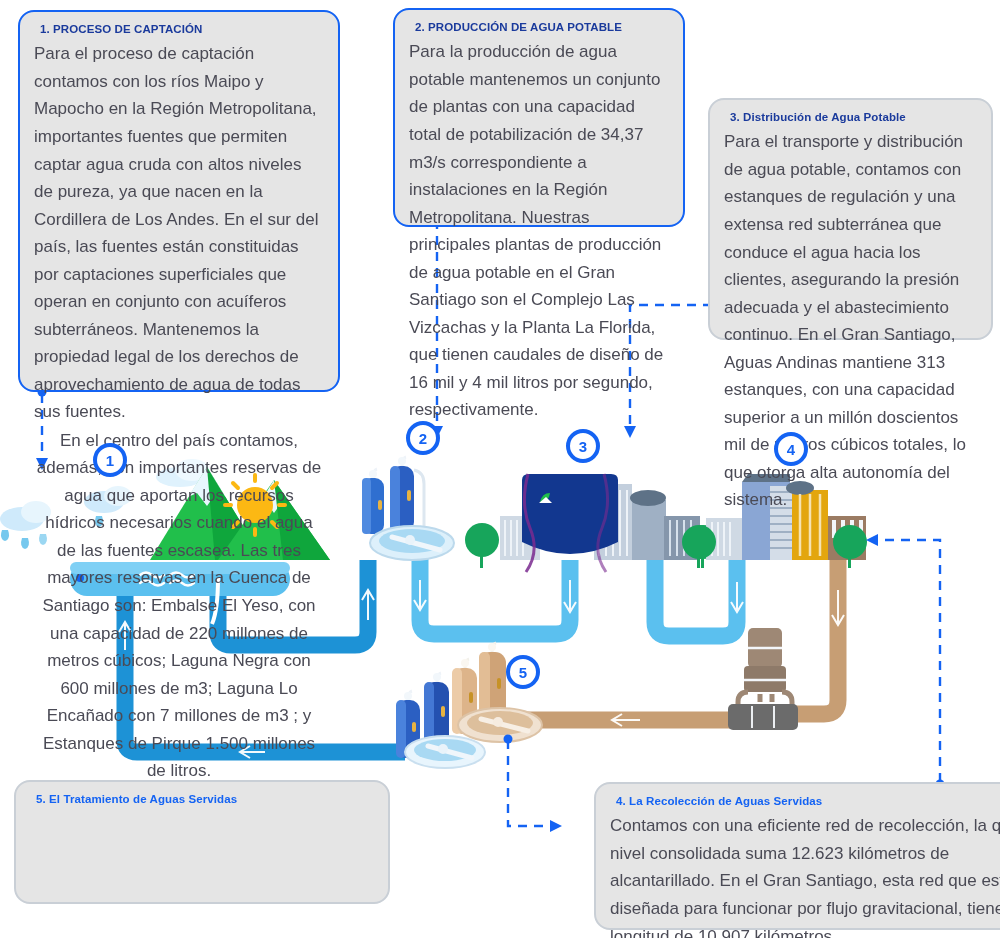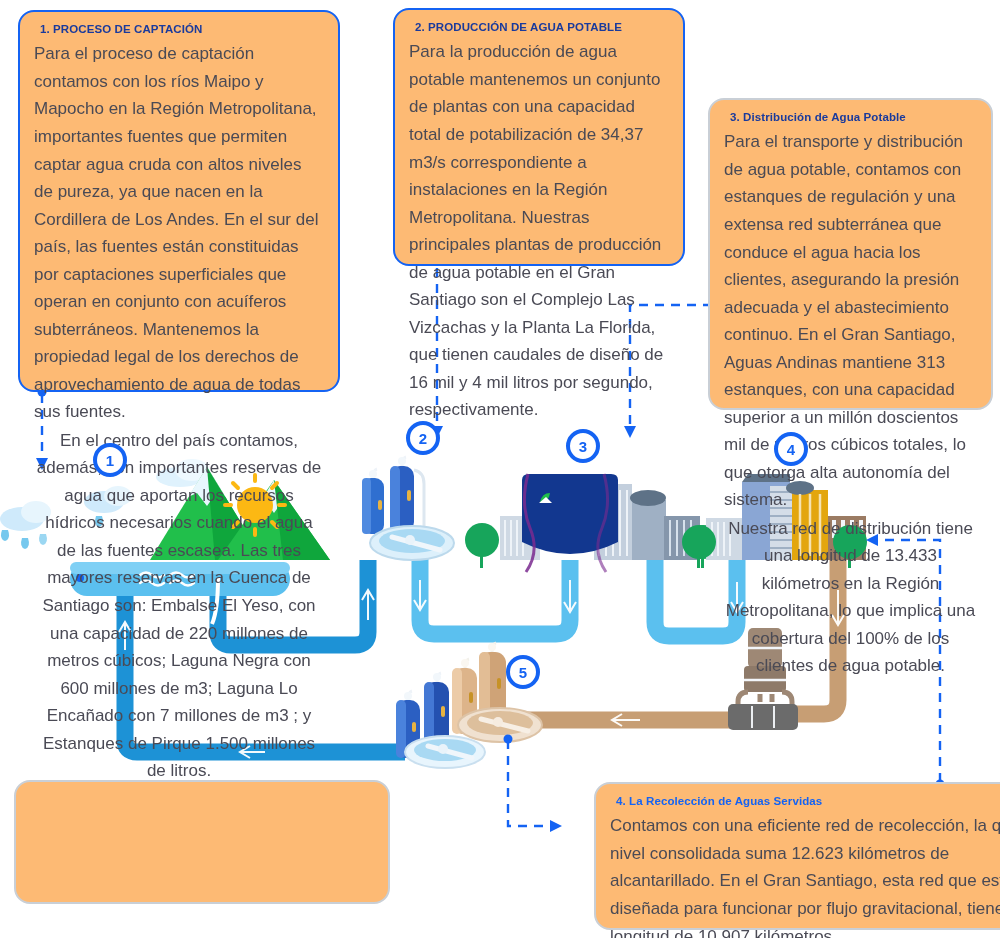--- a/index.html
+++ b/index.html
@@ -3,31 +3,31 @@
 <meta charset="utf-8">
 <style>
   html,body{margin:0;padding:0;background:#ffffff;}
   body{width:1000px;height:938px;position:relative;overflow:hidden;
        font-family:"Liberation Sans","DejaVu Sans",sans-serif;}
 
   .stage{position:absolute;left:0;top:0;width:1000px;height:938px;}
 
   
   .box{position:absolute;box-sizing:border-box;border-radius:16px;
-       background:#fdba74;padding:10px 14px 12px 14px;}
+       background:#e5e5e5;padding:10px 14px 12px 14px;}
   .box.blue{border:2px solid #1463f3;}
   .box.grey{border:2px solid #c9cfd6;}
   .box h3{margin:0 0 4px 6px;font-size:11.5px;font-weight:bold;color:#1a3a9c;
           letter-spacing:.1px;line-height:1.25;}
   .box p{margin:0;font-size:17px;line-height:1.62;color:#4a4a55;}
   .box p + p{margin-top:1px;text-align:center;}
 
   #box1{left:18px;top:10px;width:322px;height:382px;}
-  #box2{left:393px;top:8px;width:292px;height:258px;}
-  #box3{left:708px;top:98px;width:285px;height:312px;}
+  #box2{left:393px;top:8px;width:292px;height:219px;}
+  #box3{left:708px;top:98px;width:285px;height:242px;}
   #box4{left:558px;top:782px;width:477px;height:148px;margin-left:36px;}
   #box5{left:14px;top:780px;width:376px;height:124px;}
   #box4 h3,#box5 h3{color:#1463f3;}
 
   
   .badge{position:absolute;width:34px;height:34px;border-radius:50%;
          border:4px solid #1463f3;background:#ffffff;color:#1463f3;
          font-size:15px;font-weight:bold;display:flex;align-items:center;
          justify-content:center;box-sizing:border-box;z-index:30;}
   .svgwrap{position:absolute;left:0;top:0;width:1000px;height:938px;
@@ -337,24 +337,24 @@
   </div>
 
   <div class="box blue" id="box2">
     <h3>2. PRODUCCIÓN DE AGUA POTABLE</h3>
     <p>Para la producción de agua potable mantenemos un conjunto de plantas con una capacidad total de potabilización de 34,37 m3/s correspondiente a instalaciones en la Región Metropolitana. Nuestras principales plantas de producción de agua potable en el Gran Santiago son el Complejo Las Vizcachas y la Planta La Florida, que tienen caudales de diseño de 16 mil y 4 mil litros por segundo, respectivamente.</p>
   </div>
 
   <div class="box grey" id="box3">
     <h3>3. Distribución de Agua Potable</h3>
     <p>Para el transporte y distribución de agua potable, contamos con estanques de regulación y una extensa red subterránea que conduce el agua hacia los clientes, asegurando la presión adecuada y el abastecimiento continuo. En el Gran Santiago, Aguas Andinas mantiene 313 estanques, con una capacidad superior a un millón doscientos mil de metros cúbicos totales, lo que otorga alta autonomía del sistema.</p>
-    <p>Nuestra red de distribución tiene una longitud de 13.433 kilómetros en la Región Metropolitana, lo que implica una cobertura del 100% de los clientes de agua potable.</p>
   </div>
 
   <div class="box grey" id="box4">
     <h3>4. La Recolección de Aguas Servidas</h3>
     <p>Contamos con una eficiente red de recolección, la que a nivel consolidada suma 12.623 kilómetros de alcantarillado. En el Gran Santiago, esta red que está diseñada para funcionar por flujo gravitacional, tiene una longitud de 10.907 kilómetros.</p>
   </div>
 
   <div class="box grey" id="box5">
+    <h3>5. El Tratamiento de Aguas Servidas</h3>
   </div>
 
 </div>
 
 </body></html>

